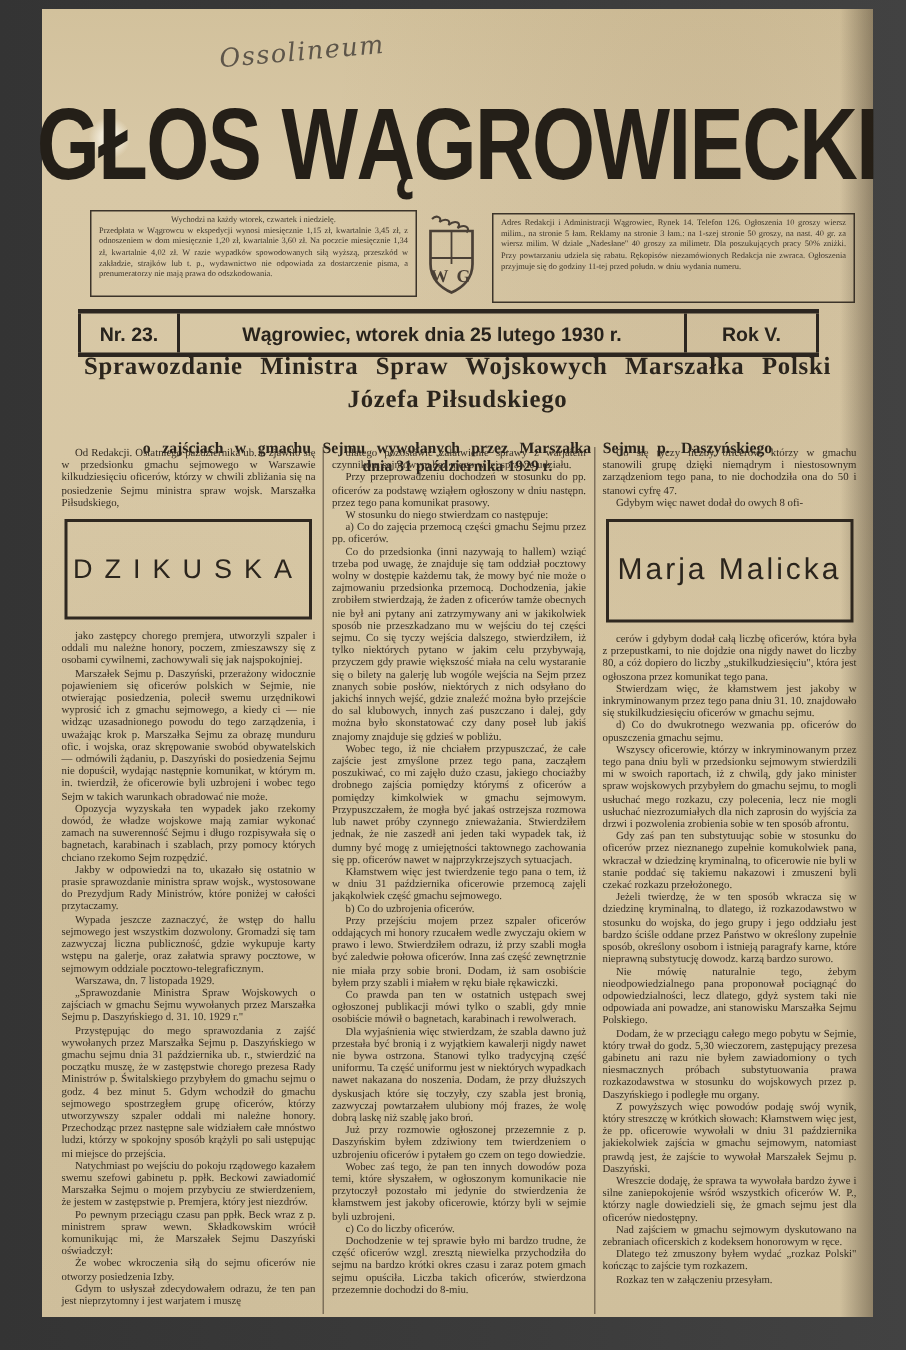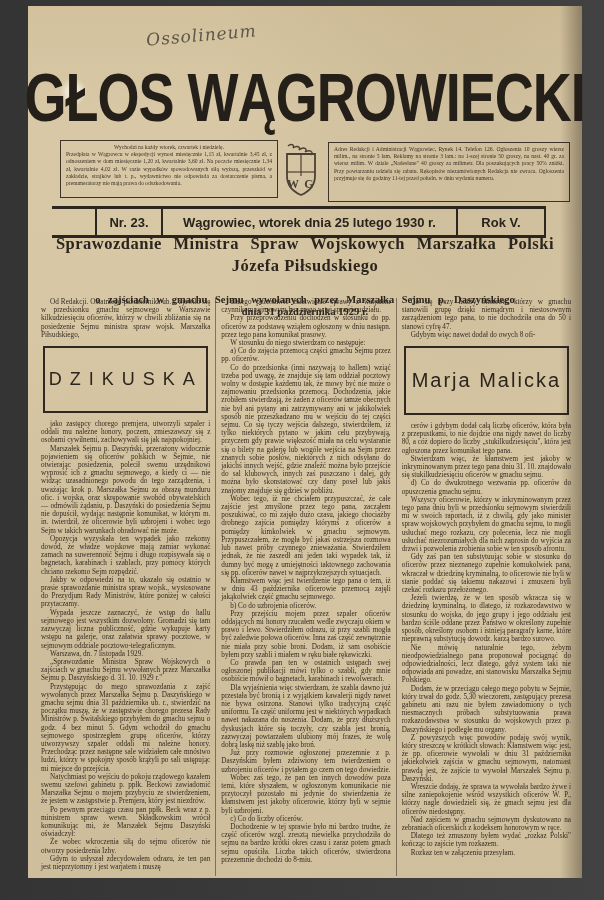--- a/index.html
+++ b/index.html
@@ -45,21 +45,21 @@
   .info-left{left:32px;top:4px;width:206px;height:50px;}
   .info-right{left:300px;top:6px;width:230px;height:52px;}
   .crest{position:absolute;left:252px;top:6px;width:42px;height:56px;}
   .dateline{
     position:absolute;left:24px;top:200px;width:494px;height:26px;
     display:flex;align-items:stretch;
     border-top:3px solid #2c2620;border-bottom:3px solid #2c2620;
     font-family:"Liberation Sans", sans-serif;font-weight:bold;color:#28231c;
   }
   .dateline .cell{display:flex;align-items:center;justify-content:center;font-size:13px;white-space:nowrap;}
-  .dateline .c1{width:64px;border-left:2px solid #2c2620;border-right:2px solid #2c2620;margin-left:43px;}
+  .dateline .c1{width:64px;border-left:2px solid #2c2620;border-right:2px solid #2c2620;}
   .dateline .c2{flex:1;border-right:2px solid #2c2620;}
   .dateline .c3{width:86px;border-right:2px solid #2c2620;}
   .headline{position:absolute;left:0;top:228px;width:100%;text-align:center;color:#2b251d;}
   .headline .h1{font-size:16.5px;letter-spacing:.5px;word-spacing:7px;font-weight:600;}
   .headline .h2{font-size:16.5px;letter-spacing:.5px;margin-top:2px;font-weight:600;}
   .headline .s1{font-size:10.5px;font-weight:bold;word-spacing:5px;margin-top:18px;}
   .headline .s2{font-size:10.5px;font-weight:bold;margin-top:1px;}
   .columns{
     position:absolute;left:8px;top:292px;width:540px;height:578px;
     display:flex;overflow:hidden;
@@ -151,21 +151,21 @@
     </div>
 
     <div class="col">
       <div>
           <p class="para">dlatego pozostawić załatwienie sprawy z warjatem czynnikom sejmowym bez mego w tej sprawie udziału.</p>
           <p class="para">Przy przeprowadzeniu dochodzeń w stosunku do pp. oficerów za podstawę wziąłem ogłoszony w dniu następn. przez tego pana komunikat prasowy.</p>
           <p class="para">W stosunku do niego stwierdzam co następuje:</p>
           <p class="para">a) Co do zajęcia przemocą części gmachu Sejmu przez pp. oficerów.</p>
           <p class="para">Co do przedsionka (inni nazywają to hallem) wziąć trzeba pod uwagę, że znajduje się tam oddział pocztowy wolny w dostępie każdemu tak, że mowy być nie może o zajmowaniu przedsionka przemocą. Dochodzenia, jakie zrobiłem stwierdzają, że żaden z oficerów tamże obecnych nie był ani pytany ani zatrzymywany ani w jakikolwiek sposób nie przeszkadzano mu w wejściu do tej części sejmu. Co się tyczy wejścia dalszego, stwierdziłem, iż tylko niektórych pytano w jakim celu przybywają, przyczem gdy prawie większość miała na celu wystaranie się o bilety na galerję lub wogóle wejścia na Sejm przez znanych sobie posłów, niektórych z nich odsyłano do jakichś innych wejść, gdzie znaleźć można było przejście do sal klubowych, innych zaś puszczano i dalej, gdy można było skonstatować czy dany poseł lub jakiś znajomy znajduje się gdzieś w pobliżu.</p>
           <p class="para">Wobec tego, iż nie chciałem przypuszczać, że całe zajście jest zmyślone przez tego pana, zacząłem poszukiwać, co mi zajęło dużo czasu, jakiego chociażby drobnego zajścia pomiędzy którymś z oficerów a pomiędzy kimkolwiek w gmachu sejmowym. Przypuszczałem, że mogła być jakaś ostrzejsza rozmowa lub nawet próby czynnego znieważania. Stwierdziłem jednak, że nie zaszedł ani jeden taki wypadek tak, iż dumny być mogę z umiejętności taktownego zachowania się pp. oficerów nawet w najprzykrzejszych sytuacjach.</p>
-          <p class="para">Kłamstwem więc jest twierdzenie tego pana o tem, iż w dniu 43 października oficerowie przemocą zajęli jakąkolwiek część gmachu sejmowego.</p>
+          <p class="para">Kłamstwem więc jest twierdzenie tego pana o tem, iż w dniu 31 października oficerowie przemocą zajęli jakąkolwiek część gmachu sejmowego.</p>
           <p class="para">b) Co do uzbrojenia oficerów.</p>
           <p class="para">Przy przejściu mojem przez szpaler oficerów oddających mi honory rzucałem wedle zwyczaju okiem w prawo i lewo. Stwierdziłem odrazu, iż przy szabli mogła być zaledwie połowa oficerów. Inna zaś część zewnętrznie nie miała przy sobie broni. Dodam, iż sam osobiście byłem przy szabli i miałem w ręku białe rękawiczki.</p>
           <p class="para">Co prawda pan ten w ostatnich ustępach swej ogłoszonej publikacji mówi tylko o szabli, gdy mnie osobiście mówił o bagnetach, karabinach i rewolwerach.</p>
           <p class="para">Dla wyjaśnienia więc stwierdzam, że szabla dawno już przestała być bronią i z wyjątkiem kawalerji nigdy nawet nie bywa ostrzona. Stanowi tylko tradycyjną część uniformu. Ta część uniformu jest w niektórych wypadkach nawet nakazana do noszenia. Dodam, że przy dłuższych dyskusjach które się toczyły, czy szabla jest bronią, zazwyczaj powtarzałem ulubiony mój frazes, że wolę dobrą laskę niż szablę jako broń.</p>
           <p class="para">Już przy rozmowie ogłoszonej przezemnie z p. Daszyńskim byłem zdziwiony tem twierdzeniem o uzbrojeniu oficerów i pytałem go czem on tego dowiedzie.</p>
           <p class="para">Wobec zaś tego, że pan ten innych dowodów poza temi, które słyszałem, w ogłoszonym komunikacie nie przytoczył pozostało mi jedynie do stwierdzenia że kłamstwem jest jakoby oficerowie, którzy byli w sejmie byli uzbrojeni.</p>
           <p class="para">c) Co do liczby oficerów.</p>
           <p class="para">Dochodzenie w tej sprawie było mi bardzo trudne, że część oficerów wzgl. zresztą niewielka przychodziła do sejmu na bardzo krótki okres czasu i zaraz potem gmach sejmu opuściła. Liczba takich oficerów, stwierdzona przezemnie dochodzi do 8-miu.</p>
         </div>
     </div>

